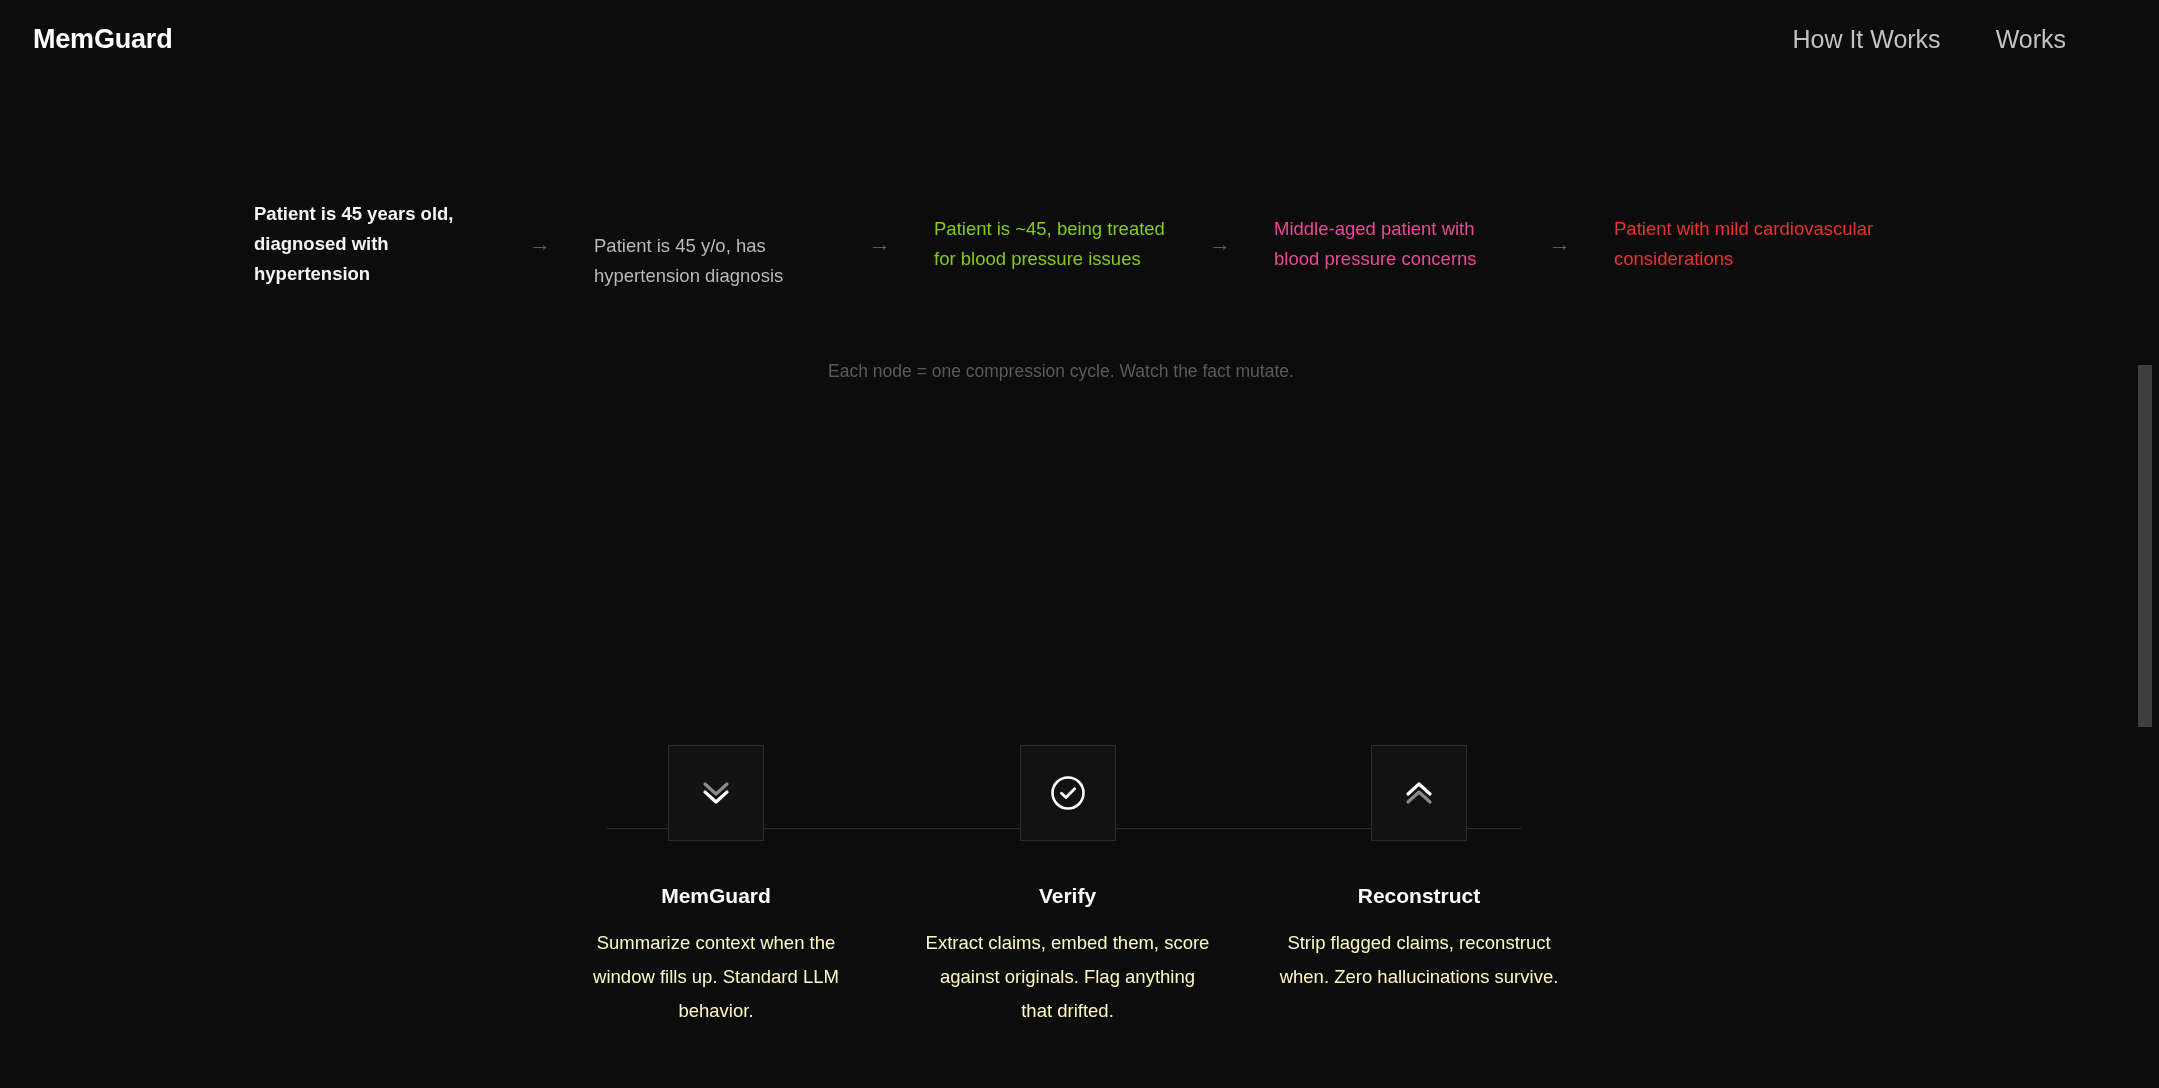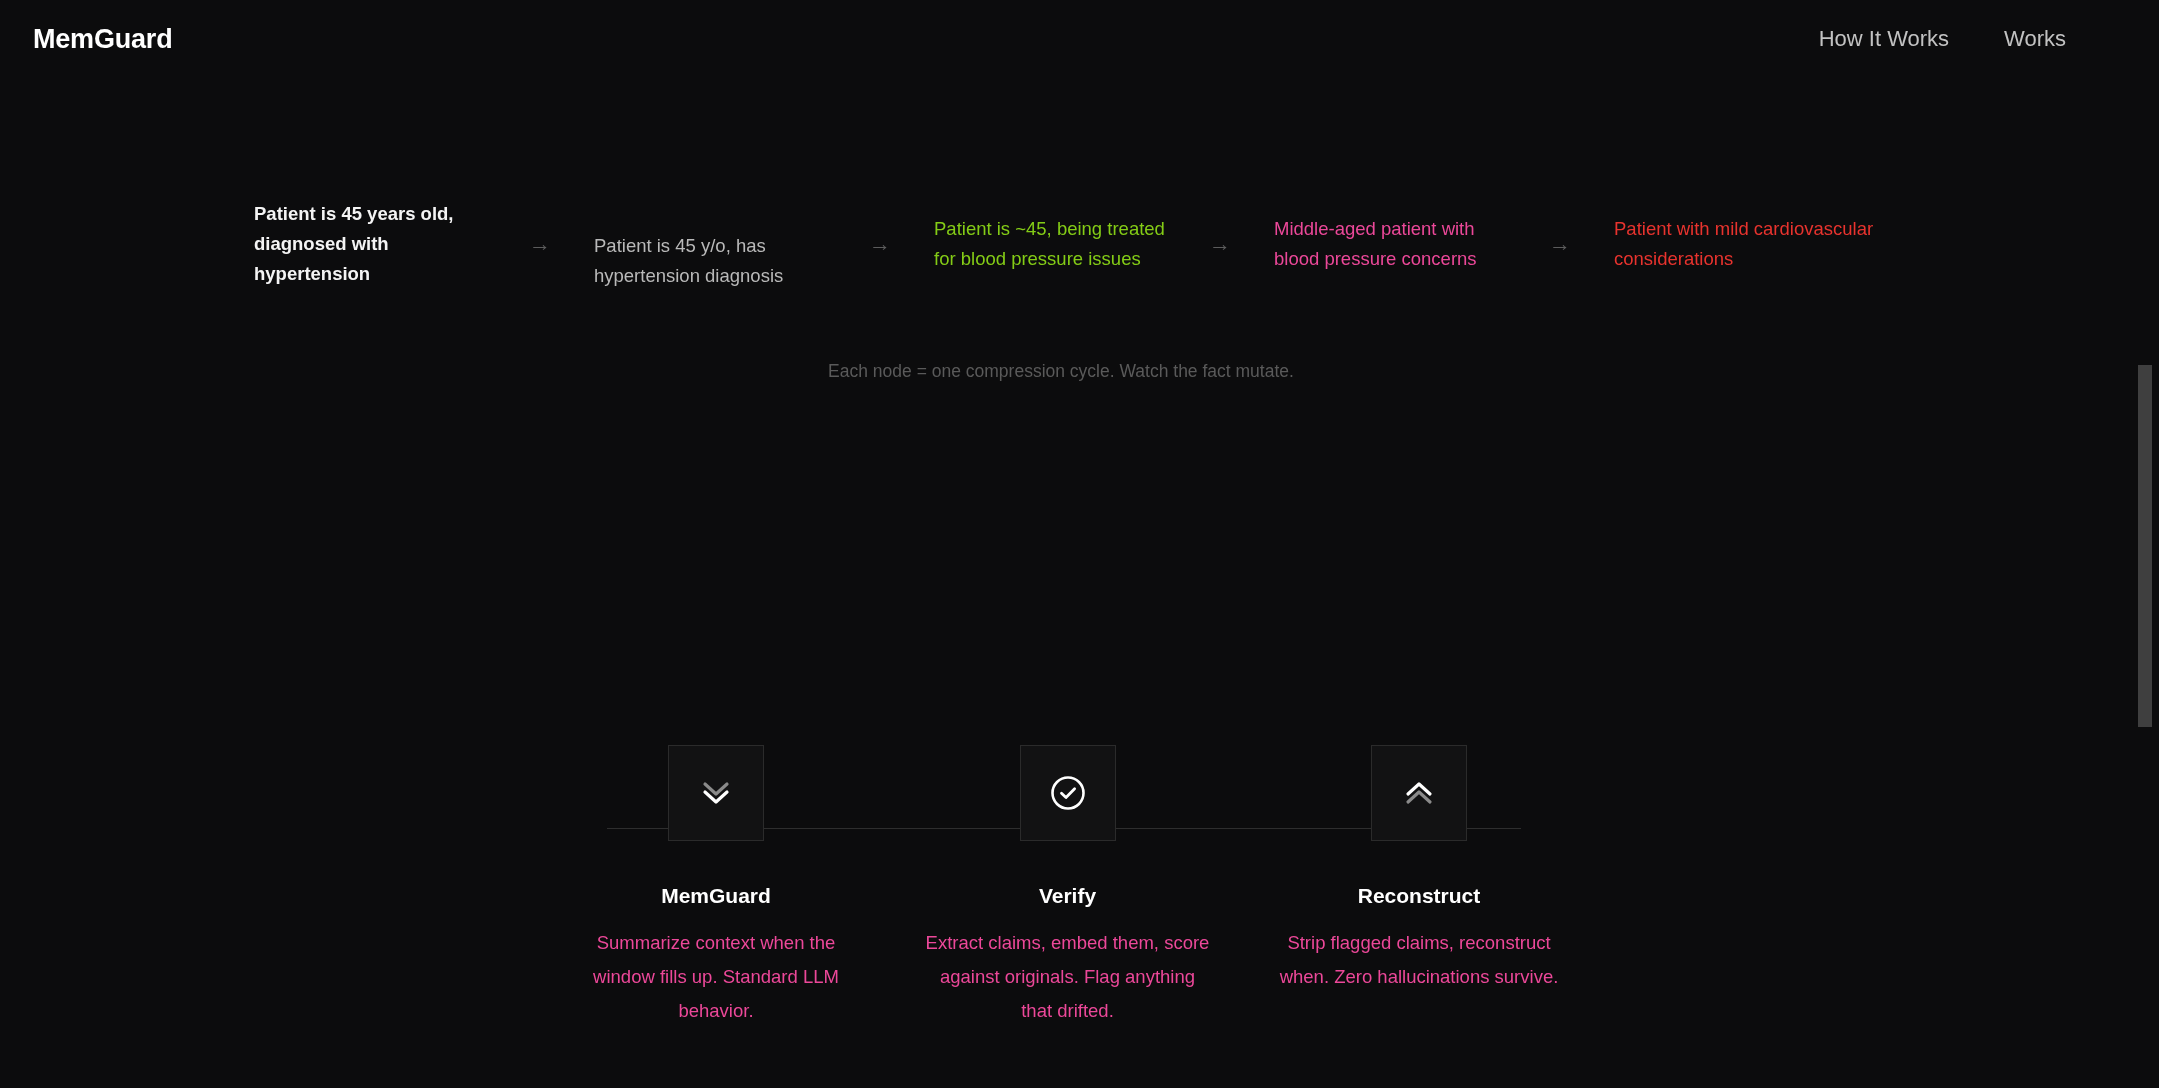--- a/index.html
+++ b/index.html
@@ -37,21 +37,21 @@
     letter-spacing: -0.2px;
   }
 
   .nav {
     display: flex;
     align-items: center;
     gap: 55px;
   }
 
   .nav-link {
-    font-size: 22px;
+    font-size: 25px;
     color: #c2c2c2;
     cursor: pointer;
     white-space: nowrap;
   }
 
   
   .drift-section {
     position: absolute;
     top: 196px;
     left: 0;
@@ -149,21 +149,21 @@
     margin-top: 43px;
     font-size: 21px;
     font-weight: bold;
     color: #ffffff;
   }
 
   .step-desc {
     margin-top: 18px;
     font-size: 18.5px;
     line-height: 34px;
-    color: #ec4899;
+    color: #fef9c3;
     text-align: center;
     width: 290px;
   }
 
   
   .scrollbar-track {
     position: absolute;
     top: 0;
     right: 0;
     width: 31px;

